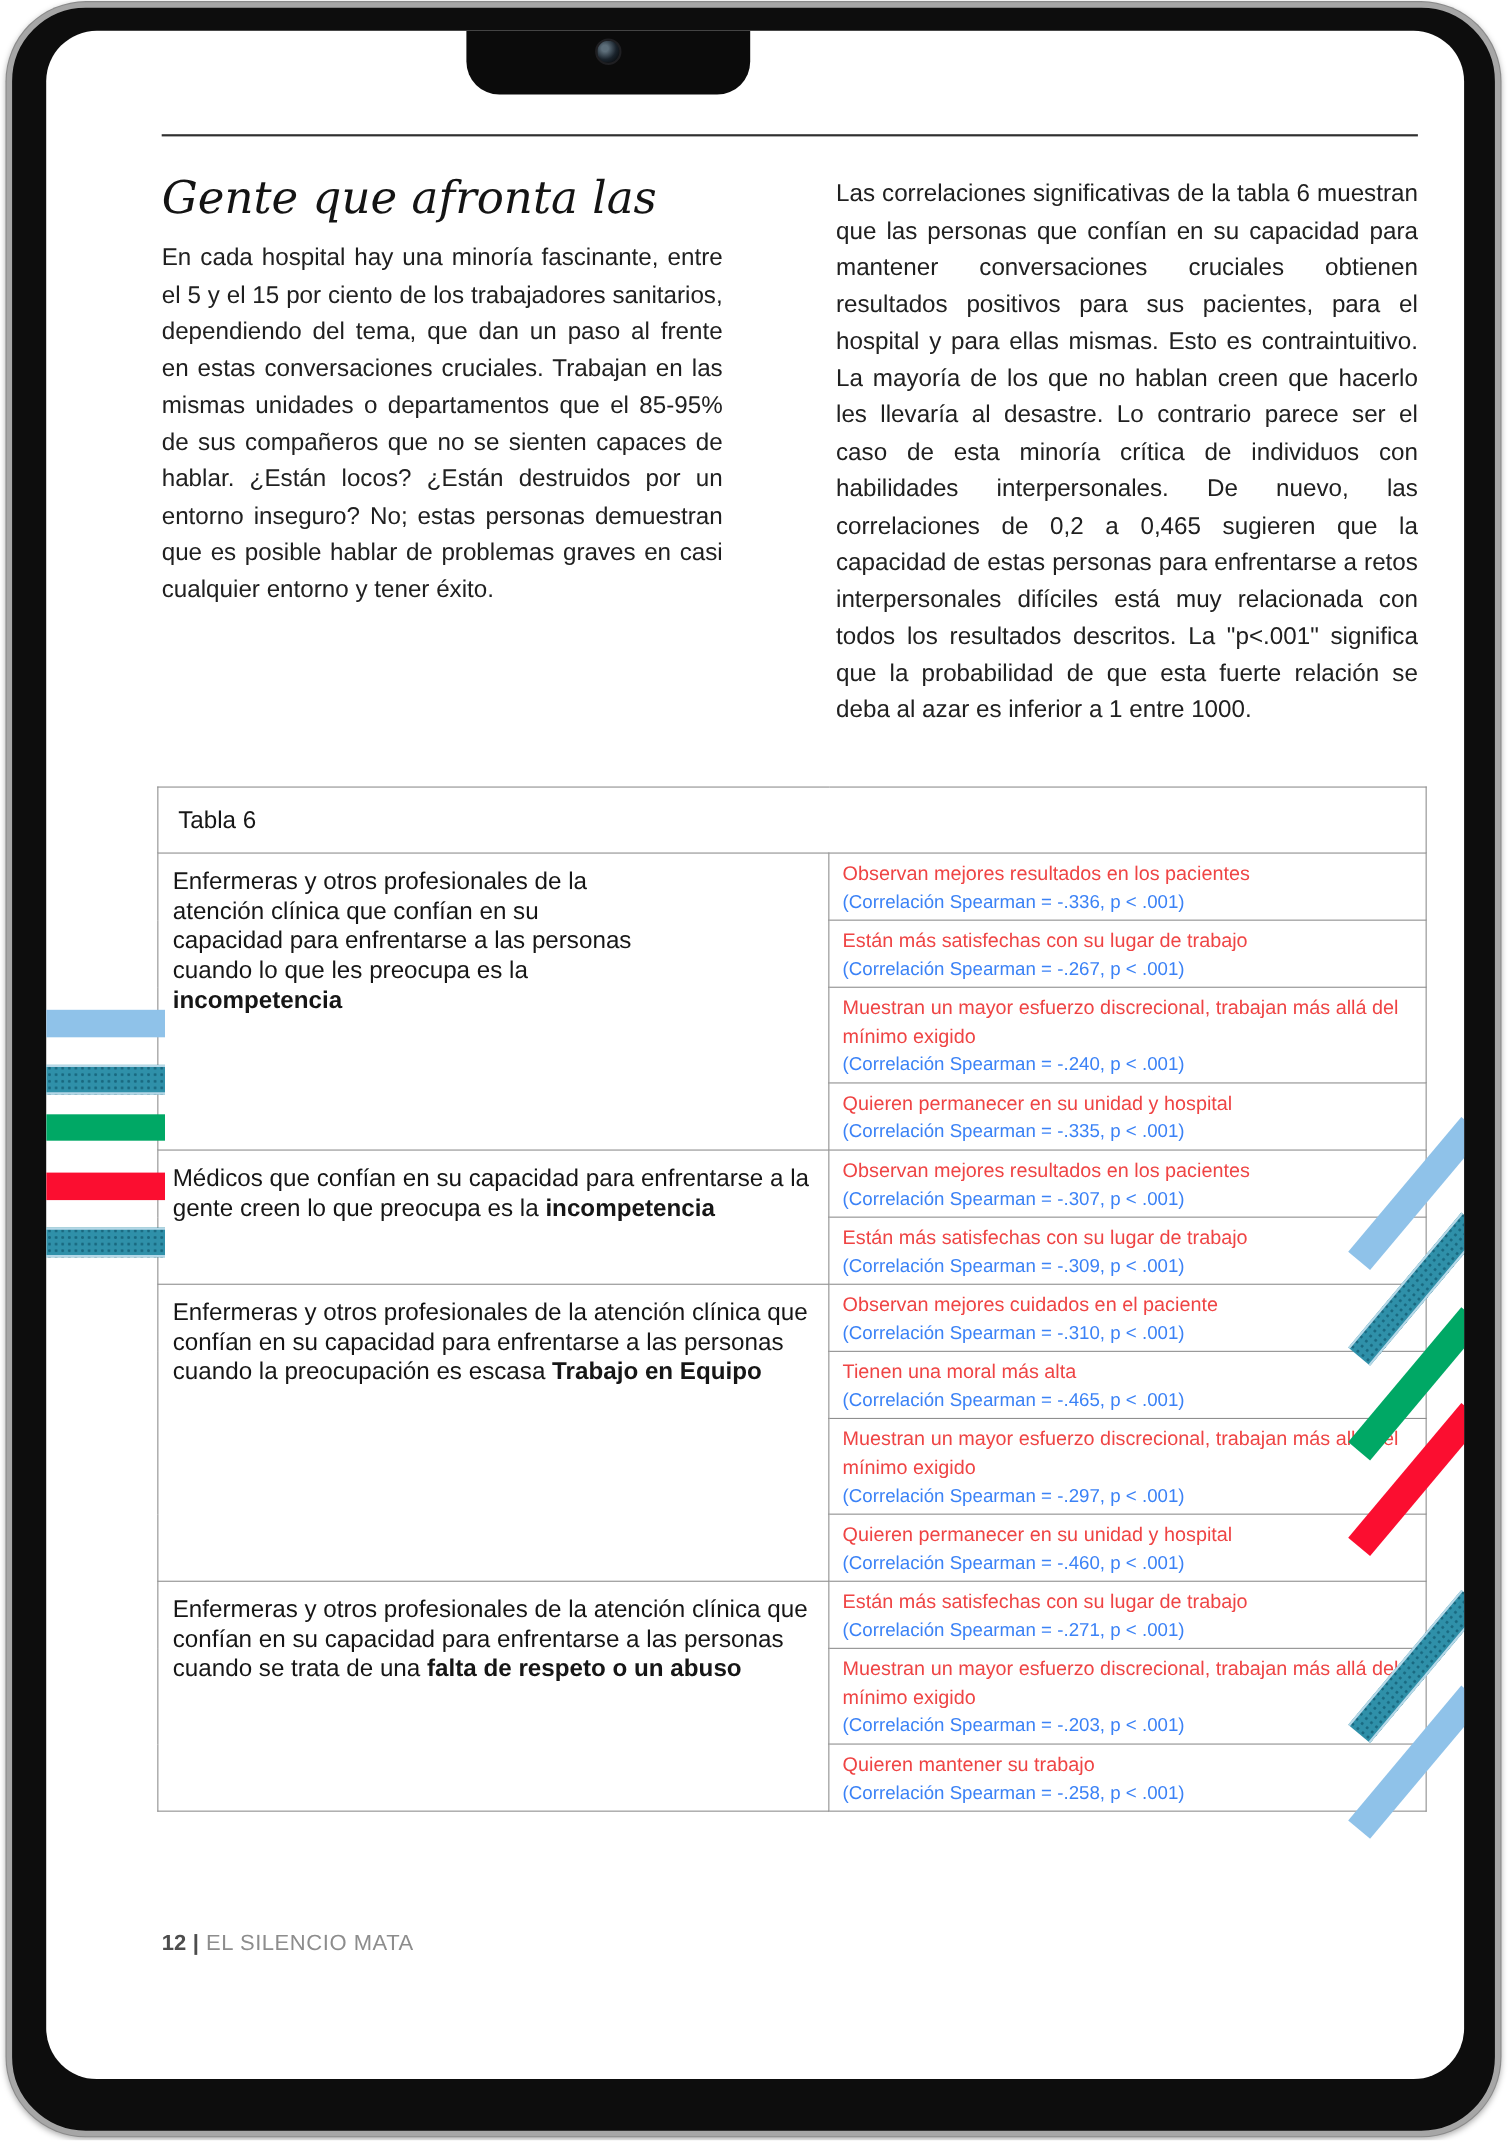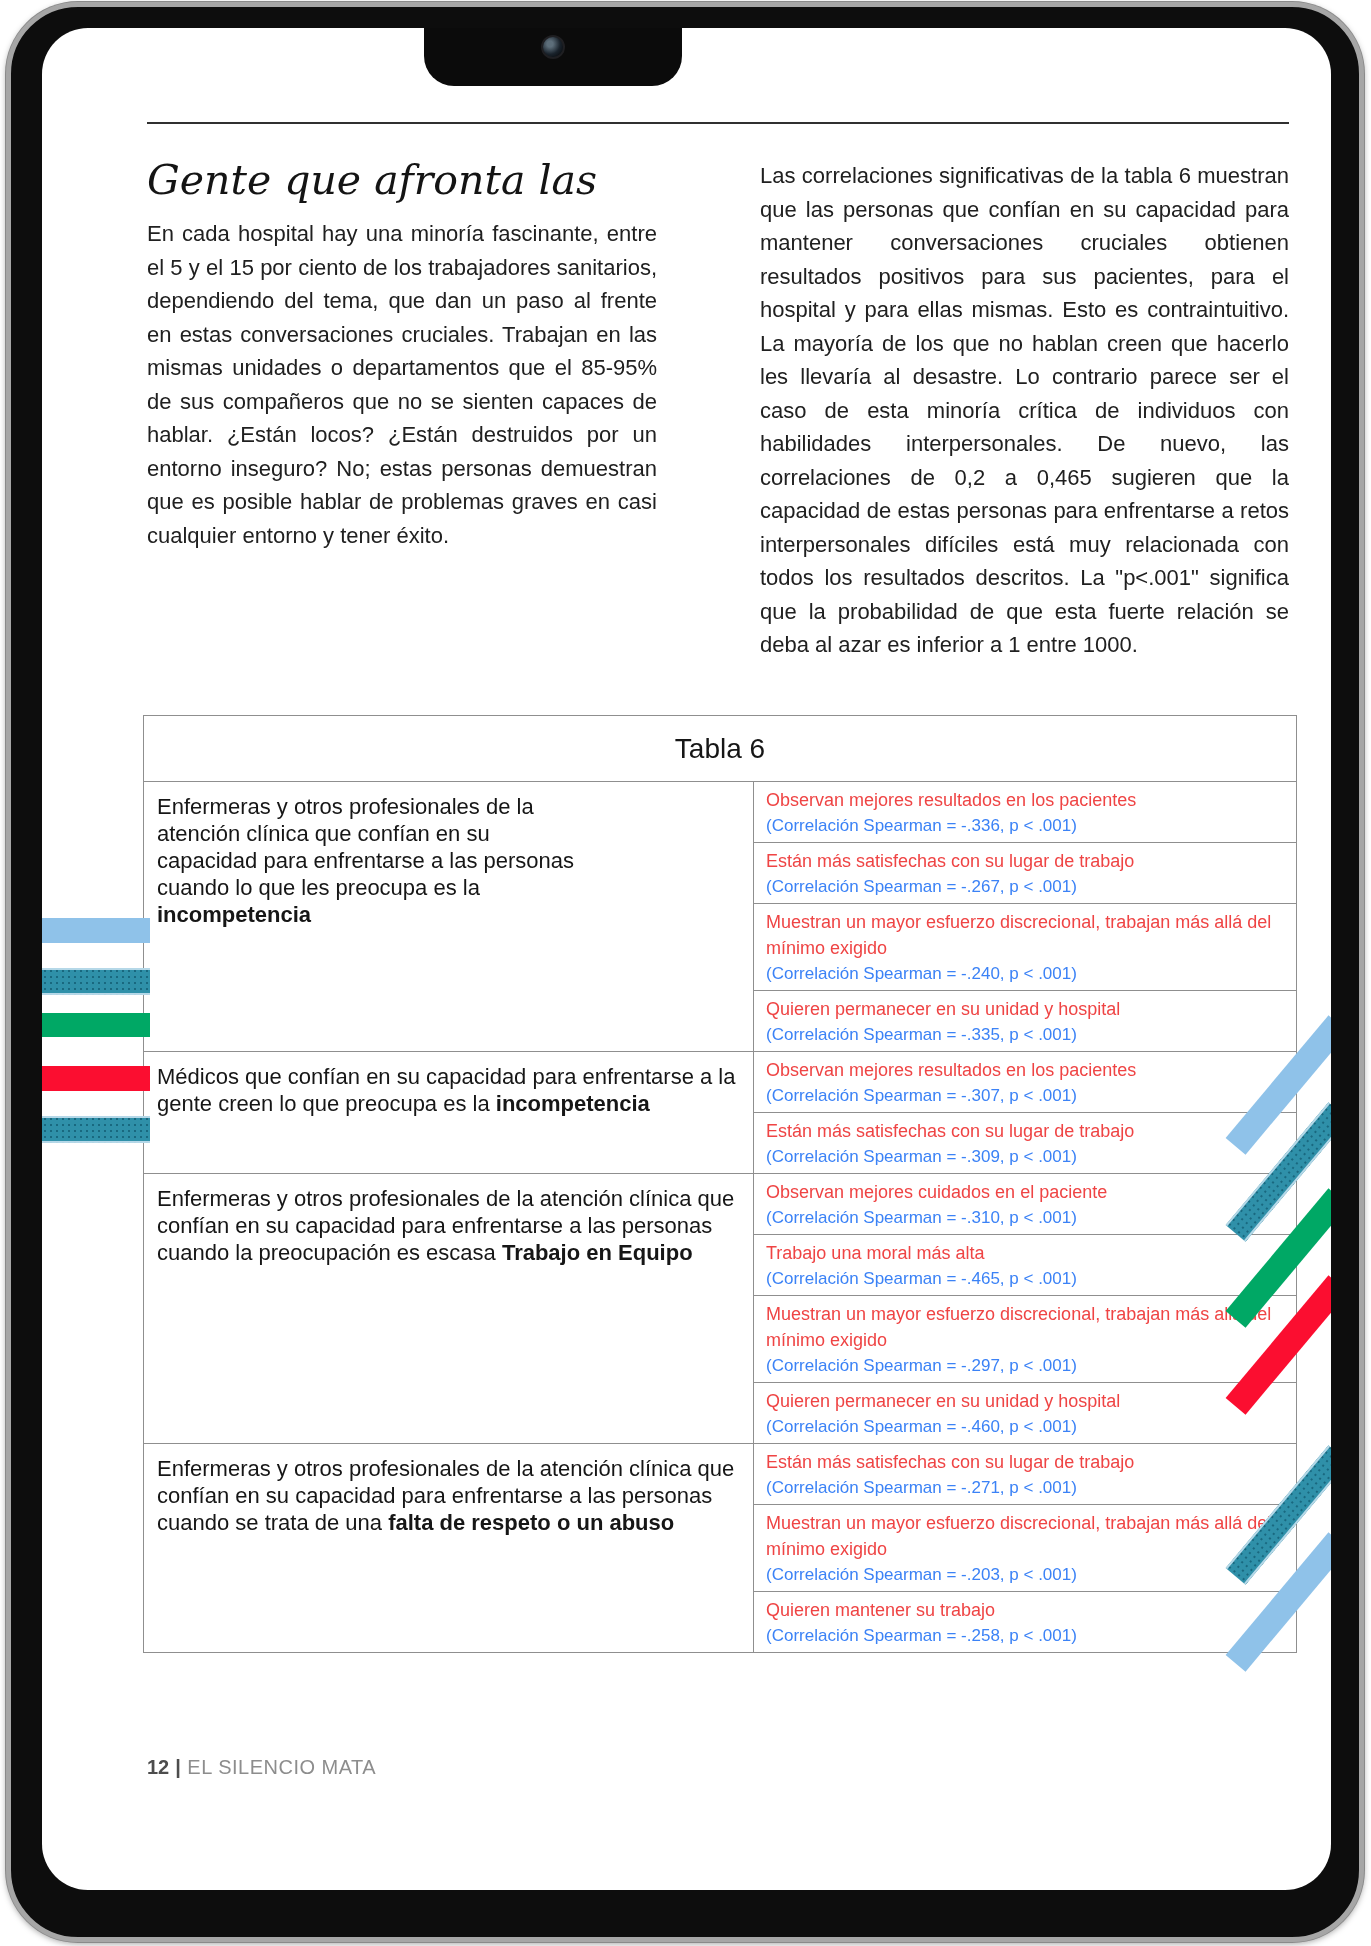--- a/index.html
+++ b/index.html
@@ -28,21 +28,21 @@
   .title{margin:0 0 12px 0;font-family:"DejaVu Serif",serif;font-style:italic;font-weight:400;
          font-size:41px;line-height:50px;color:#141414;letter-spacing:0;}
   .bodytext{margin:0;font-size:22px;line-height:33.5px;color:#202020;
             text-align:justify;text-justify:inter-word;}
   .colR .bodytext{margin-top:4px;}
 
   
   table.corr{position:absolute;left:101px;top:687px;width:1154px;border-collapse:collapse;
              z-index:2;background:transparent;}
   table.corr td{border:1px solid #8f8f8f;vertical-align:top;color:#161616;}
-  td.caption-cell{font-size:28px;padding:17px 18px 16px 18px;text-align:center;}
+  td.caption-cell{font-size:22px;padding:17px 18px 16px 18px;}
   td.lcell{width:580px;font-size:22px;line-height:27px;padding:11px 16px 10px 13px;}
   td.lcell .narrow{display:block;max-width:430px;}
   td.lcell b{font-weight:700;}
   td.rcell{font-size:22px;padding:5px 14px 6px 12px;}
   .outcome{font-size:18px;line-height:26px;color:#ef4444;}
   .corrline{font-size:17px;line-height:21px;padding-top:2px;color:#3b82f6;}
 
   
   .footer{position:absolute;left:105px;top:1728px;font-size:20px;color:#8d8d8d;letter-spacing:.5px;}
   .footer .pg{font-weight:700;color:#4d4d4d;letter-spacing:0;}
@@ -129,21 +129,21 @@
           <td class="lcell" rowspan="4">
             <span>Enfermeras y otros profesionales de la atención clínica que confían en su capacidad para enfrentarse a las personas cuando la preocupación es escasa </span><b>Trabajo en Equipo</b>
           </td>
           <td class="rcell">
             <div class="outcome">Observan mejores cuidados en el paciente</div>
             <div class="corrline">(Correlación Spearman = -.310, p &lt; .001)</div>
           </td>
         </tr>
         <tr>
           <td class="rcell">
-            <div class="outcome">Trabajo una moral más alta</div>
+            <div class="outcome">Tienen una moral más alta</div>
             <div class="corrline">(Correlación Spearman = -.465, p &lt; .001)</div>
           </td>
         </tr>
         <tr>
           <td class="rcell">
             <div class="outcome">Muestran un mayor esfuerzo discrecional, trabajan más allá del mínimo exigido</div>
             <div class="corrline">(Correlación Spearman = -.297, p &lt; .001)</div>
           </td>
         </tr>
         <tr>

